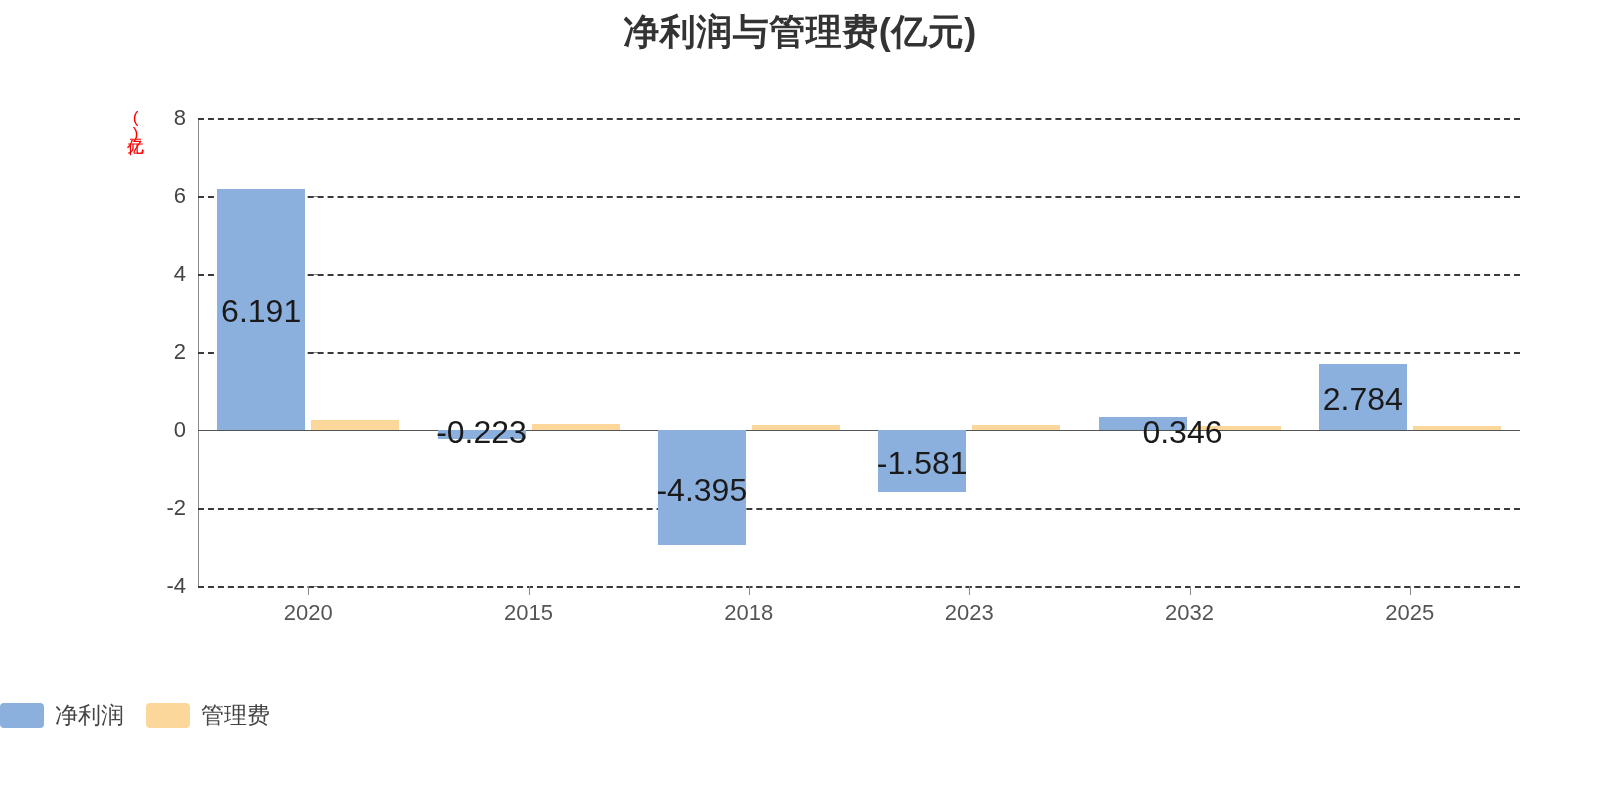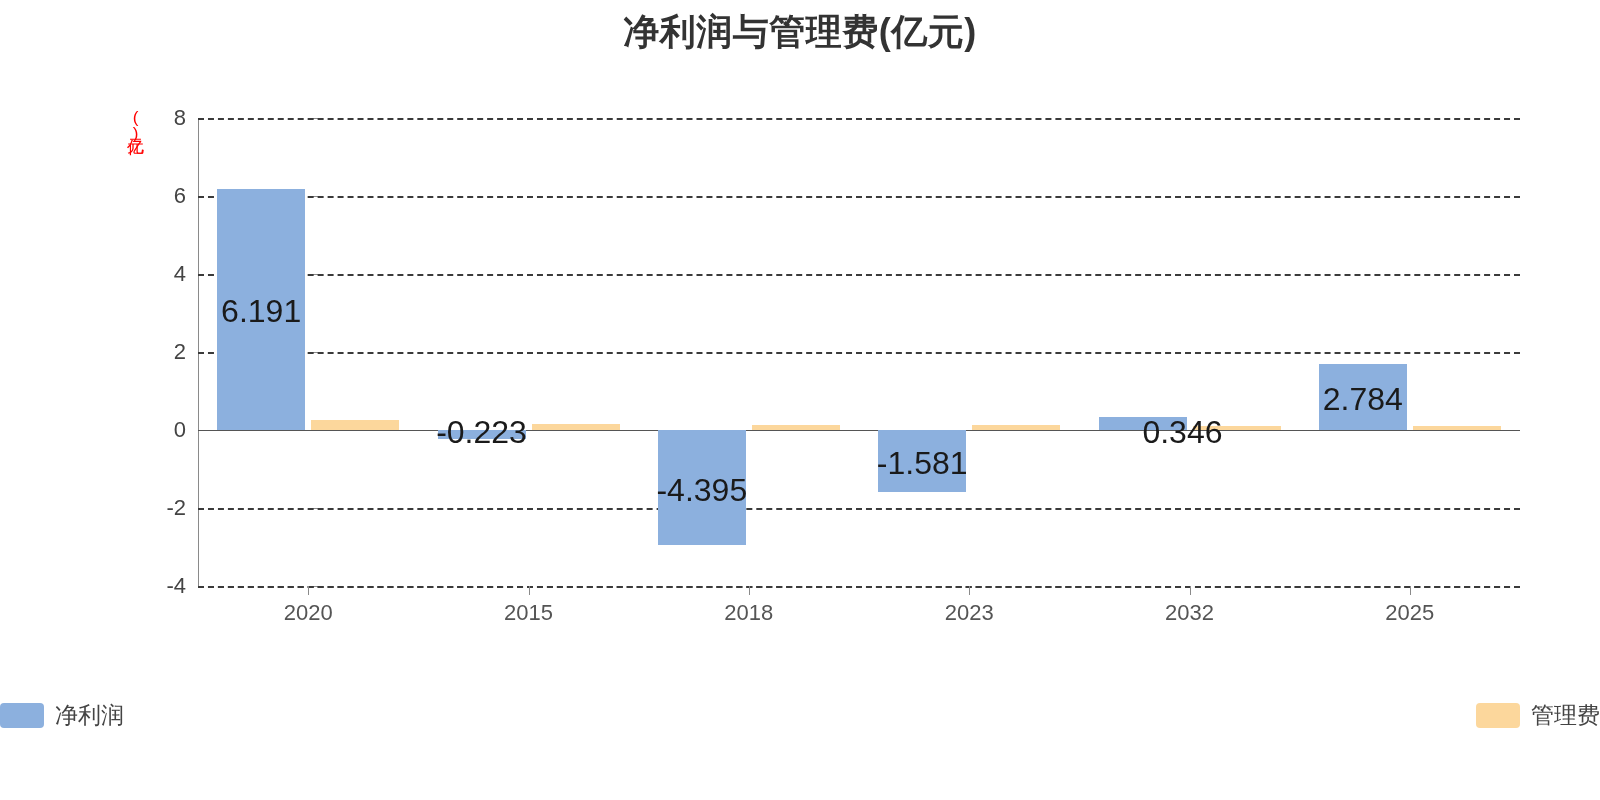--- a/index.html
+++ b/index.html
@@ -140,21 +140,21 @@
     white-space: nowrap;
   }
 
   
   #legend {
     position: absolute;
     left: 0;
     top: 700px;
     width: 1600px;
     display: flex;
-    justify-content: space-between;
+    justify-content: flex-start;
     align-items: center;
     gap: 22px;
   }
   .legend-item {
     display: flex;
     align-items: center;
     gap: 11px;
   }
   .legend-swatch {
     width: 44px;

